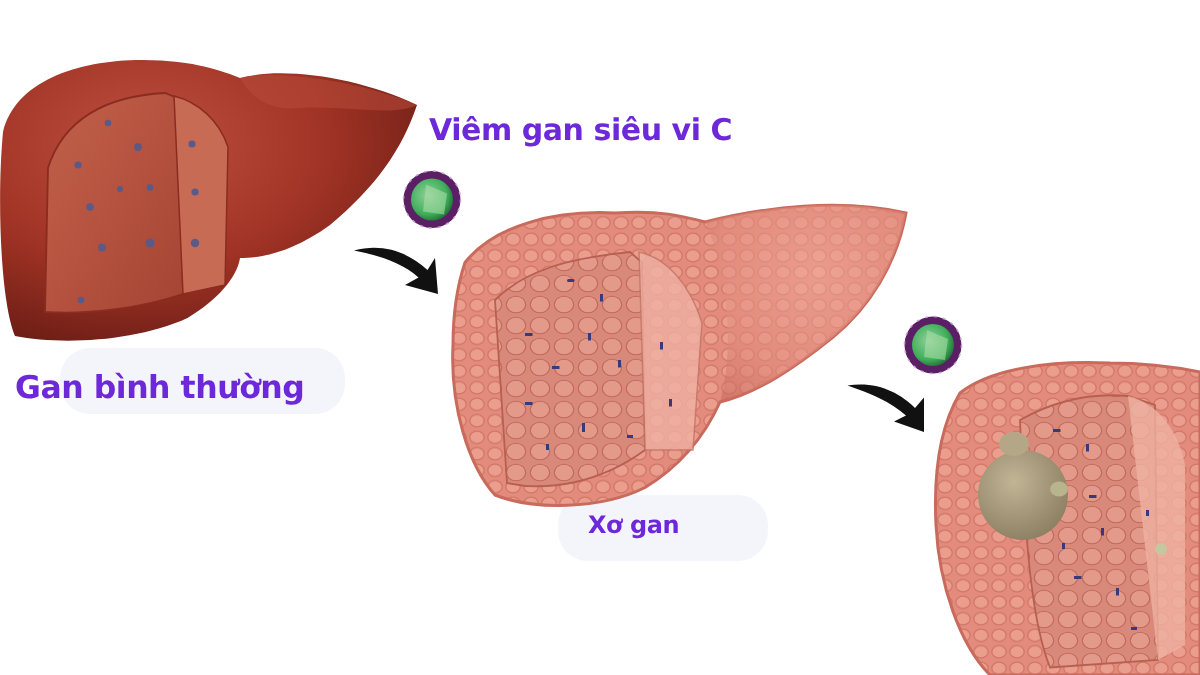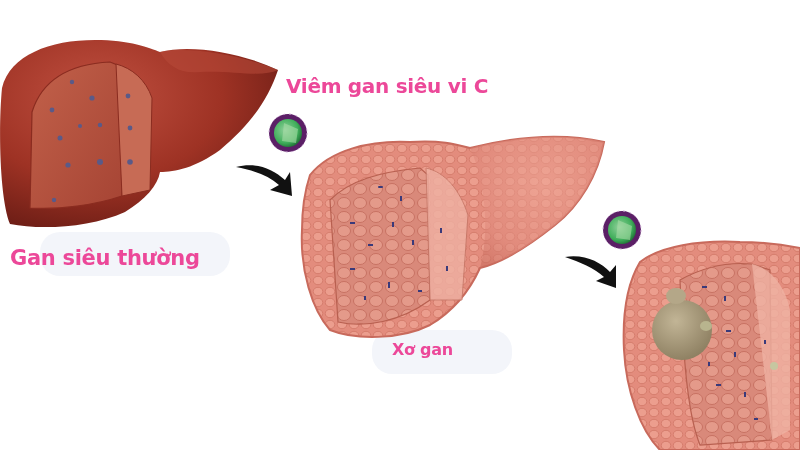--- a/index.html
+++ b/index.html
@@ -5,21 +5,21 @@
   html, body { margin: 0; padding: 0; }
   body {
     width: 800px; height: 450px; overflow: hidden;
     background: #ffffff;
     font-family: "DejaVu Sans", sans-serif;
     position: relative;
   }
   .stage { position: absolute; left: 0; top: 0; width: 800px; height: 450px; }
   .label {
     position: absolute;
-    color: #ec4899;
+    color: #6d28d9;
     font-family: "DejaVu Sans", sans-serif;
     font-weight: bold;
     white-space: nowrap;
     letter-spacing: -0.3px;
   }
   .label-normal { left: 10px; top: 246px; font-size: 21px; }
   .label-virus { left: 286px; top: 74px; font-size: 20px; }
   .label-cirrhosis { left: 392px; top: 340px; font-size: 16px; }
   svg { position: absolute; left: 0; top: 0; }
 </style>
@@ -141,16 +141,16 @@
           <rect x="734" y="352" width="2" height="5"></rect>
         <rect x="708" y="362" width="2" height="4"></rect>
           <rect x="716" y="384" width="5" height="2"></rect>
         <rect x="744" y="392" width="2" height="5"></rect>
           <rect x="764" y="340" width="2" height="4"></rect>
         <rect x="754" y="418" width="4" height="2"></rect>
       </g>
     </g>
   </svg>
 
-  <div class="label label-normal">Gan siêu thường</div>
+  <div class="label label-normal">Gan bình thường</div>
   <div class="label label-virus">Viêm gan siêu vi C</div>
   <div class="label label-cirrhosis">Xơ gan</div>
 </div>
 
 </body></html>

